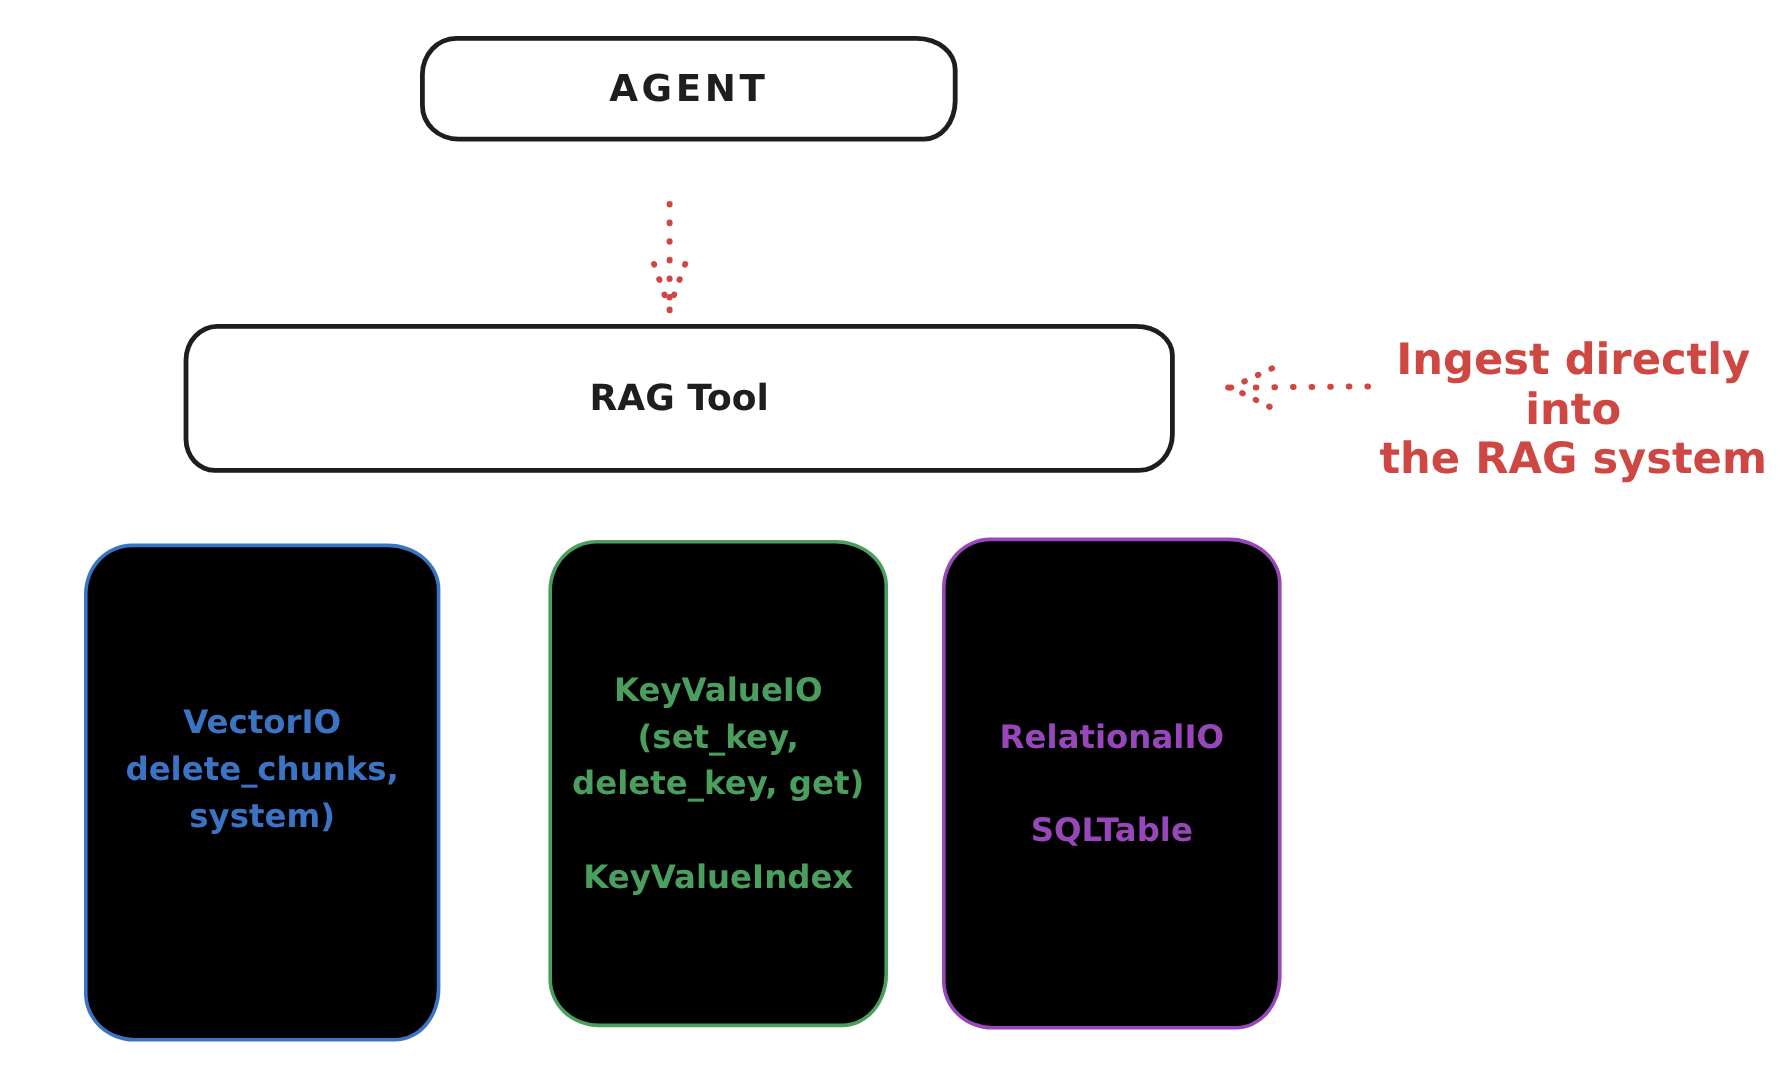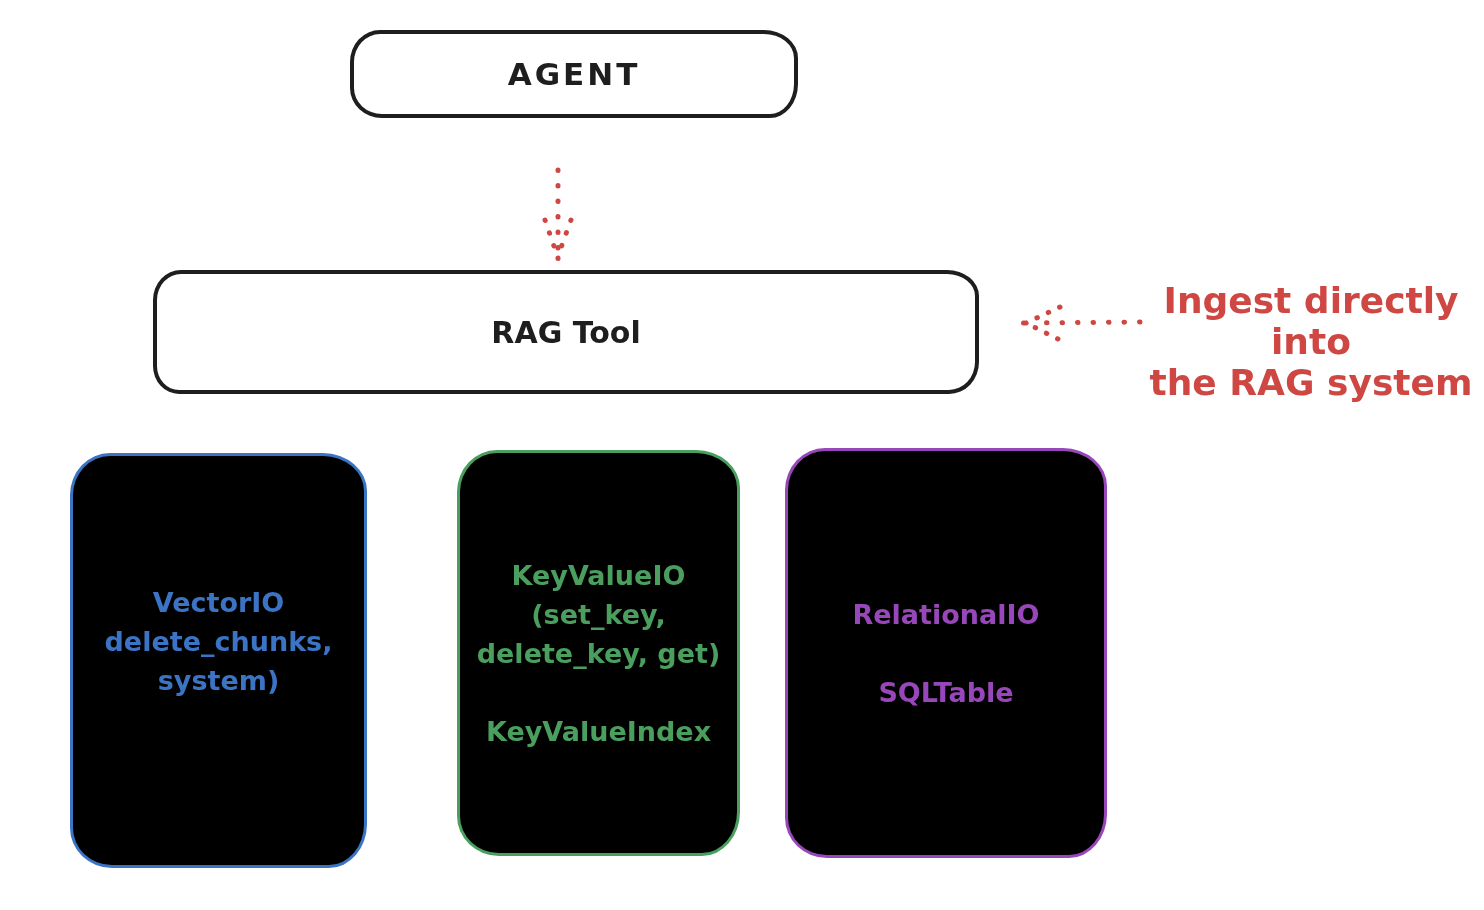--- a/index.html
+++ b/index.html
@@ -72,21 +72,21 @@
   }
   .keyvalue-node {
     left: 428px; top: 450px;
     width: 283px; height: 406px;
     color: #4a9e5e;
     border-color: #4a9e5e;
     margin-left: 29px;
   }
   .relational-node {
     left: 785px; top: 448px;
-    width: 322px; height: 410px;
+    width: 283px; height: 410px;
     color: #9747ba;
     border-color: #9747ba;
   }
   .annotation {
     position: absolute;
     left: 1138px; top: 280px;
     width: 346px;
     text-align: center;
     color: #cf4742;
     font-size: 36px;

